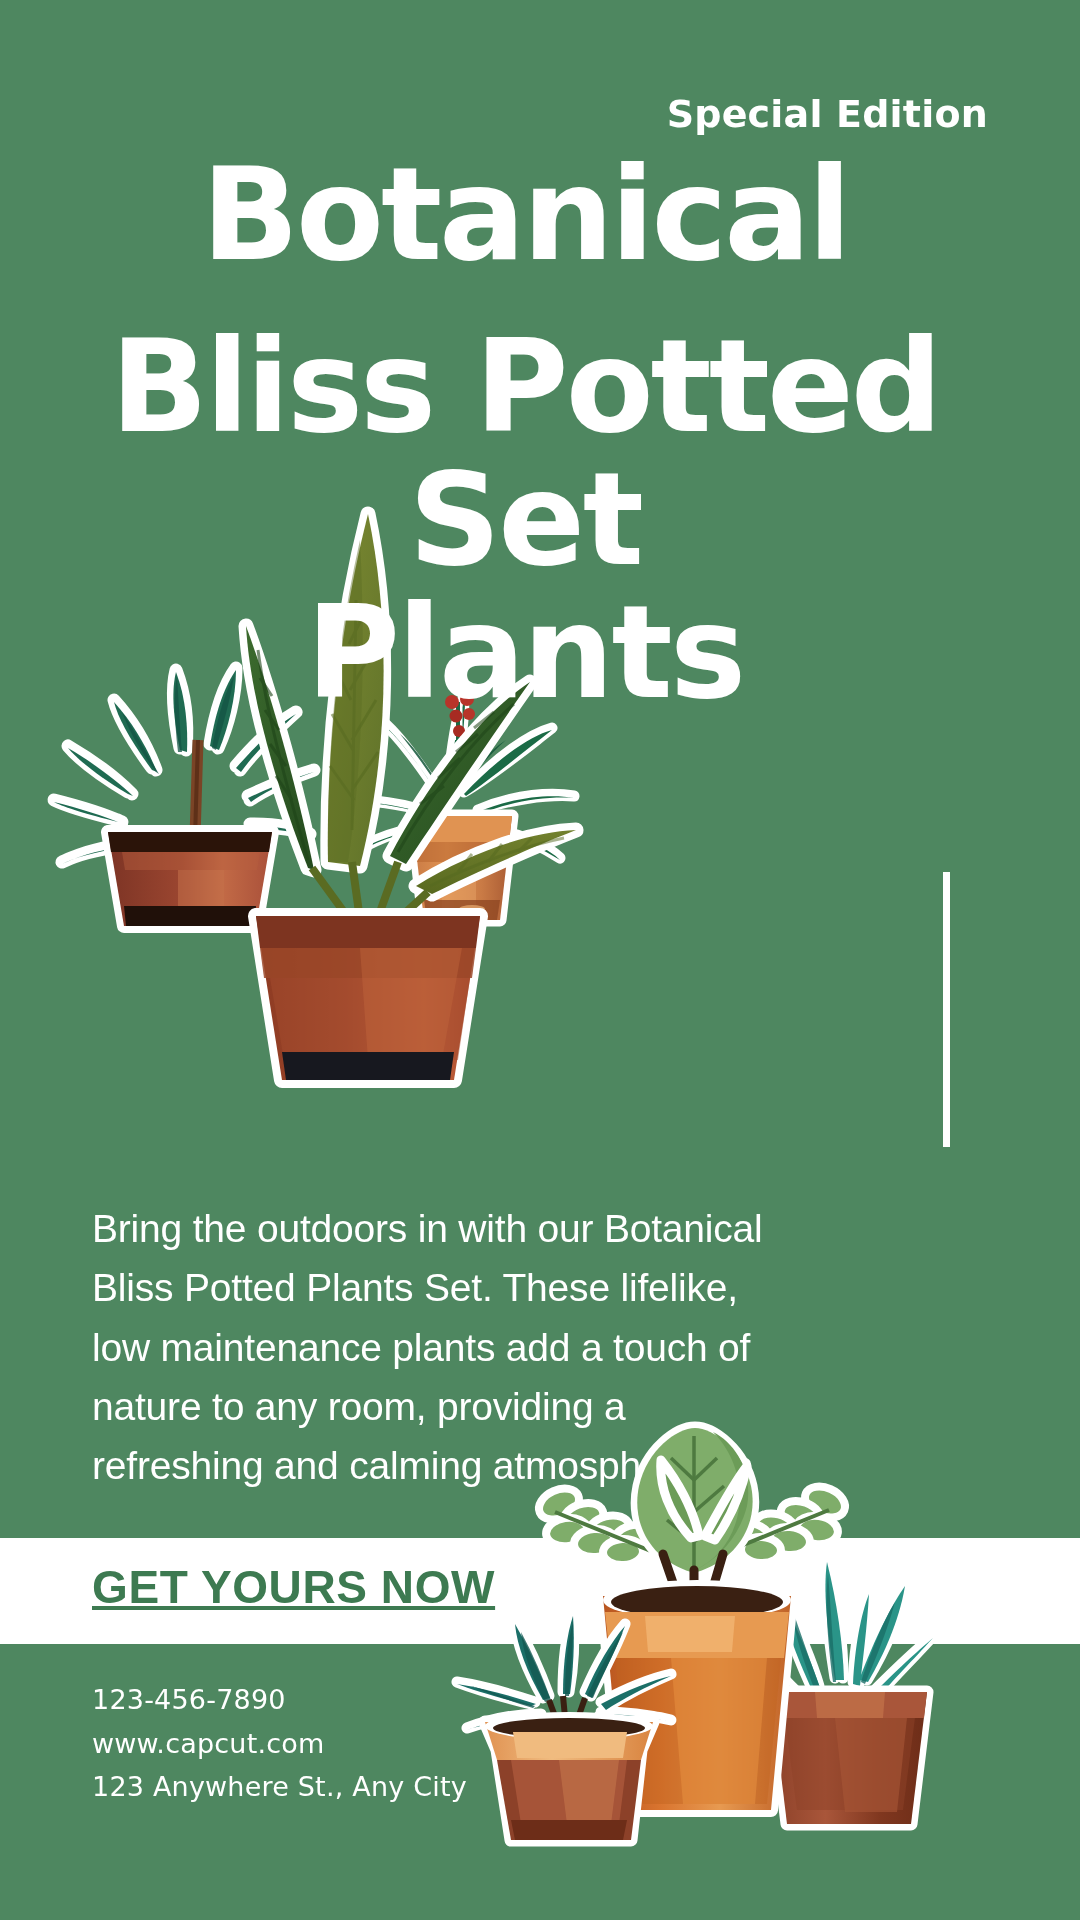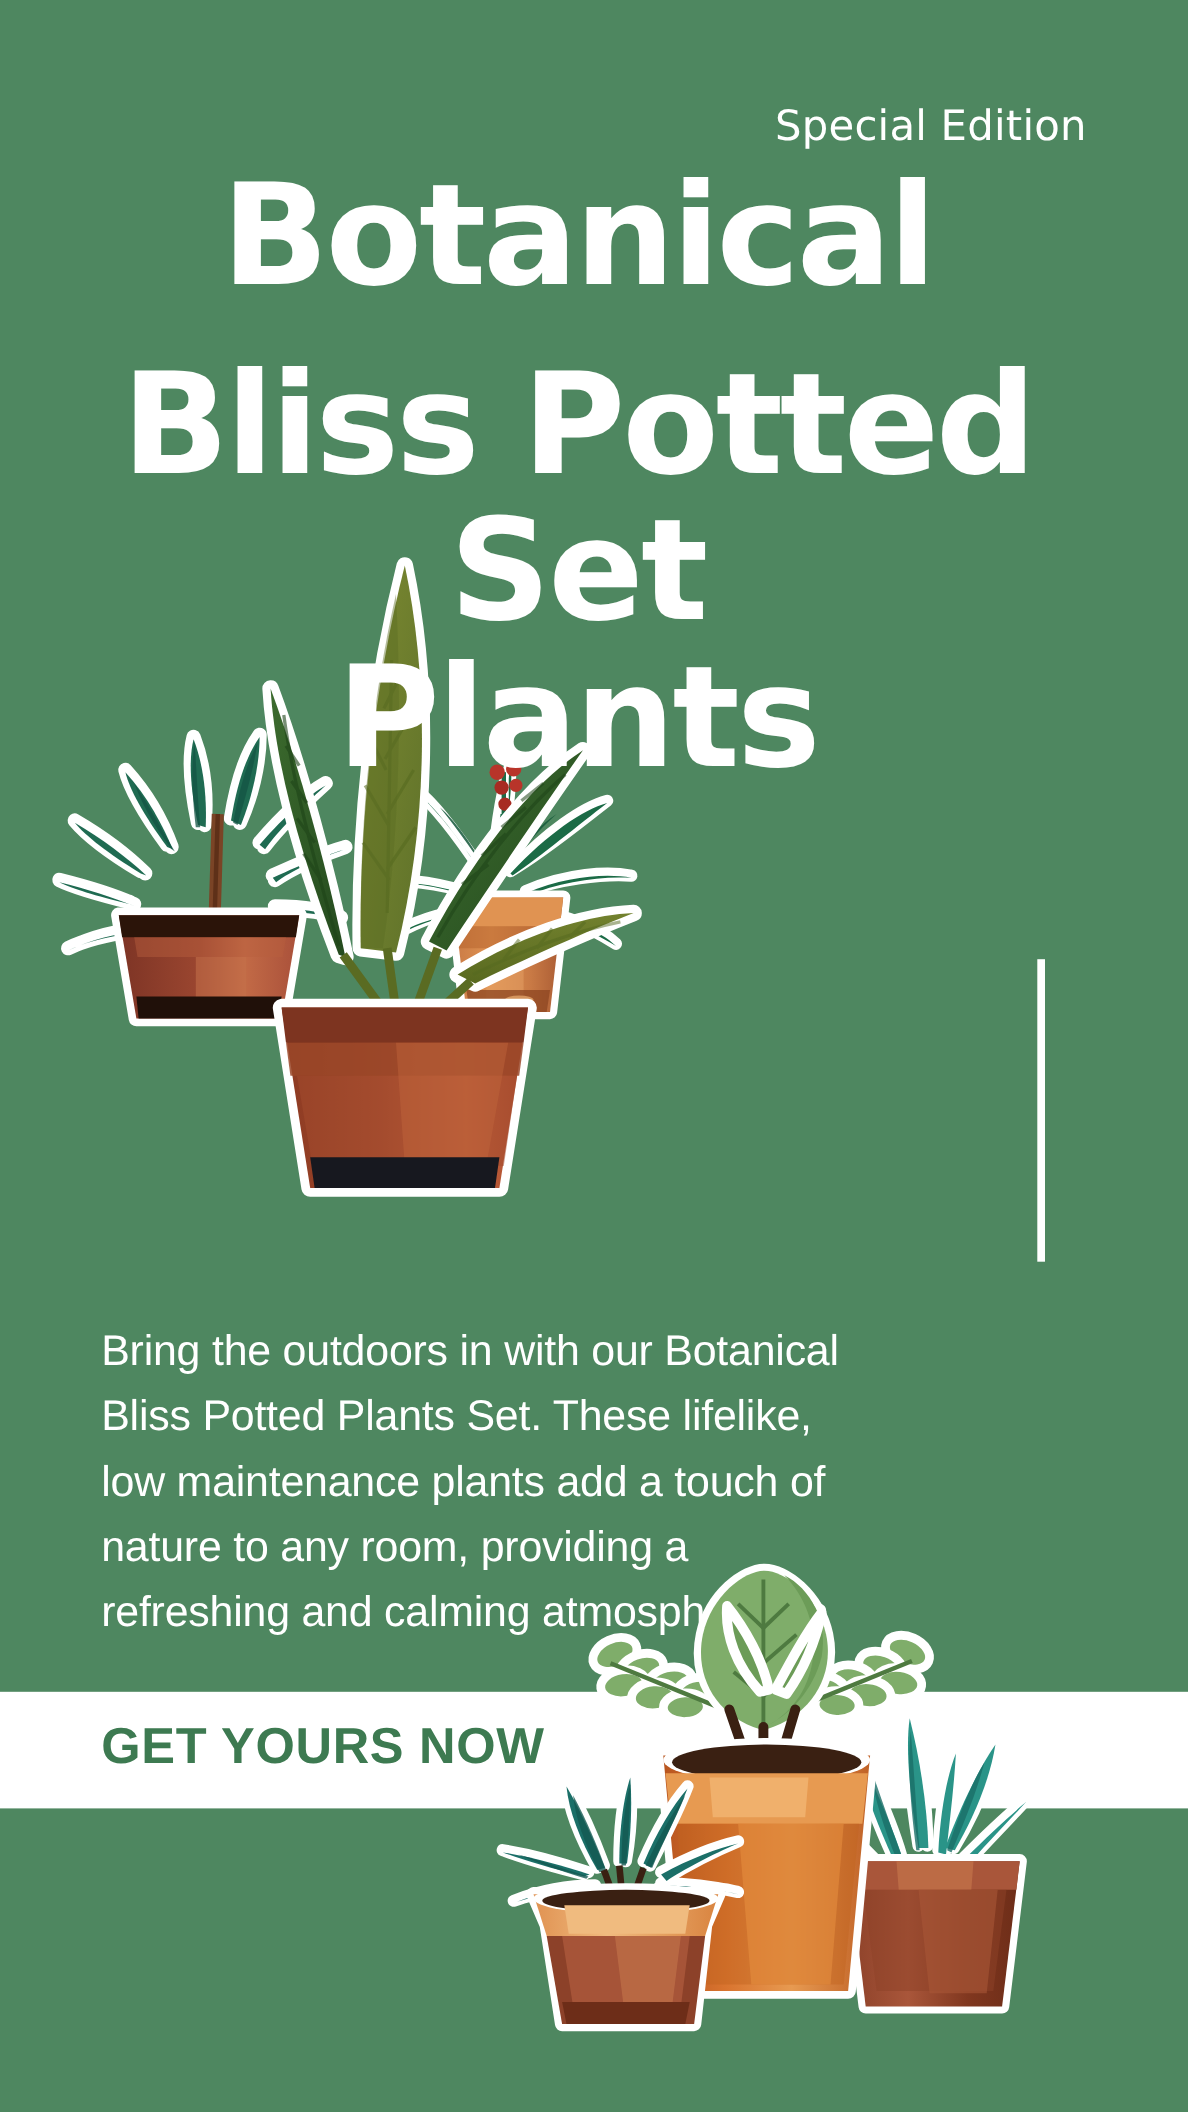--- a/index.html
+++ b/index.html
@@ -8,21 +8,21 @@
     background:#4e8760;
     font-family:"Liberation Sans", sans-serif;
     overflow:hidden;position:relative;
   }
   .poster{position:absolute;inset:0;overflow:hidden;}
 
   
   .eyebrow{
     position:absolute;top:92px;right:92px;
     color:#ffffff;font-size:38px;letter-spacing:.2px;
-    font-family:"DejaVu Sans", sans-serif;font-weight:400;
+    font-family:"DejaVu Sans", sans-serif;font-weight:700;
     white-space:nowrap;
   }
   .headline{
     position:absolute;top:148px;left:60px;right:90px;
     text-align:center;color:#ffffff;
     font-family:"DejaVu Sans", sans-serif;
     font-weight:700;font-size:128px;line-height:1.04;
     letter-spacing:-2.5px;
     z-index:6;pointer-events:none;
   }
@@ -47,20 +47,21 @@
   
   .cta-band{
     position:absolute;left:0;top:1538px;width:1080px;height:106px;
     background:#ffffff;z-index:8;
   }
   .cta-text{
     position:absolute;left:92px;top:1560px;
     color:#3d7a51;font-size:46px;font-weight:700;
     letter-spacing:.6px;z-index:9;
     font-family:"Liberation Sans", sans-serif;
+    text-decoration:underline;
   }
 
   
   .footer{
     position:absolute;left:92px;top:1678px;z-index:9;
     color:#ffffff;font-size:27px;line-height:1.62;
     font-family:"DejaVu Sans", sans-serif;font-weight:400;
     letter-spacing:.2px;
   }
   .footer div{white-space:nowrap;}
@@ -428,14 +429,19 @@
         <ellipse cx="114" cy="308" rx="76" ry="10" fill="#3a2012"></ellipse>
         <path d="M58 312 L172 312 L168 338 L62 338 Z" fill="#f0bb7f"></path>
         <path d="M42 340 L186 340 L176 420 L56 420 Z" fill="#8c4129"></path>
         <path d="M56 340 L172 340 L164 404 L66 404 Z" fill="#a9563a" opacity=".9"></path>
         <path d="M104 340 L164 340 L156 404 L112 404 Z" fill="#c07049" opacity=".7"></path>
         <path d="M56 400 L172 400 L168 420 L60 420 Z" fill="#6d2d18"></path>
       </g>
     </svg>
   </div>
 
+  <div class="footer">
+    <div>123-456-7890</div>
+    <div>www.capcut.com</div>
+    <div>123 Anywhere St., Any City</div>
+  </div>
 
 </div>
 
 </body></html>

